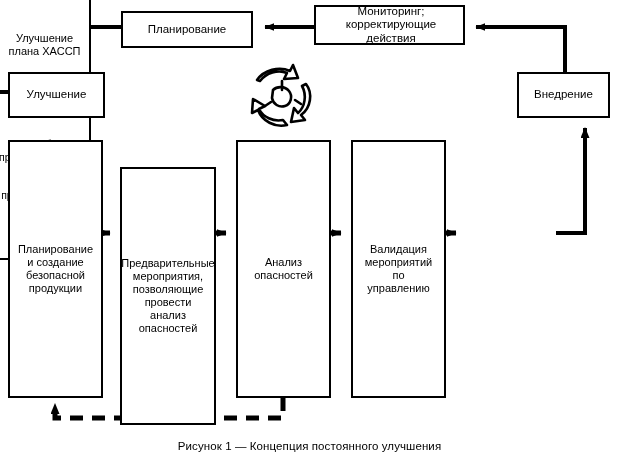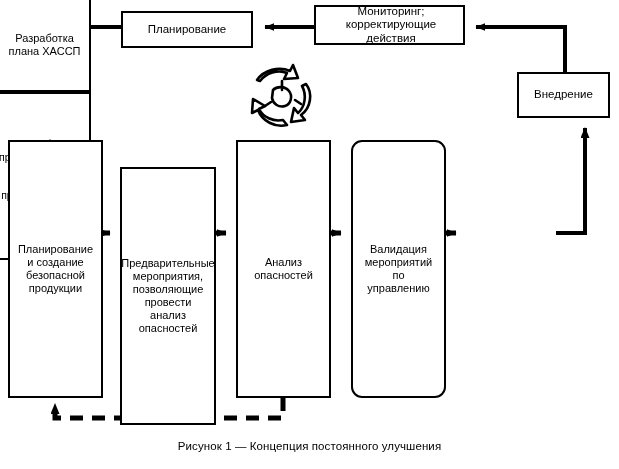--- a/index.html
+++ b/index.html
@@ -67,21 +67,21 @@
   
   .proc {
     top: 140px;
     height: 258px;
     font-size: 11px;
     align-items: center;
   }
   #node-planning   { left: 8px;   width: 95px; }
   #node-prereq     { left: 120px; width: 96px; margin-top: 27px; }
   #node-hazard     { left: 236px; width: 95px; }
-  #node-validation { left: 351px; width: 95px; border-radius: 11px; }
+  #node-validation { left: 351px; width: 95px; }
   #node-outputs {
     left: 465px; top: 140px; width: 93px; height: 258px;
     display: block;
     padding: 0;
   }
   #node-haccp {
     position: absolute;
     left: -2px; top: -2px; width: 93px; height: 94px;
     box-sizing: border-box;
     border: 2px solid #000000;
@@ -178,20 +178,23 @@
 
   <div class="node" id="node-verification">
     <span class="label">Планирование</span>
   </div>
 
   <div class="node" id="node-monitoring">
     <span class="label">Мониторинг;
 корректирующие действия</span>
   </div>
 
+  <div class="node" id="node-improvement">
+    <span class="label">Улучшение</span>
+  </div>
 
   <div class="node proc" id="node-planning">
     <span class="label">Планирование
 и создание
 безопасной
 продукции</span>
   </div>
 
   <div class="node" id="node-implementation">
     <span class="label">Внедрение</span>
@@ -213,21 +216,21 @@
 
   <div class="node proc" id="node-validation">
     <span class="label">Валидация
 мероприятий
 по
 управлению</span>
   </div>
 
   <div id="node-outputs">
     <div id="node-haccp">
-      <span class="label">Разработка
+      <span class="label">Улучшение
 плана
 ХАССП</span>
     </div>
     <div id="node-prp">
       <span class="label">Разработка
 производственных
 программ
 обязательных
 предварительных
 мероприятий</span>

